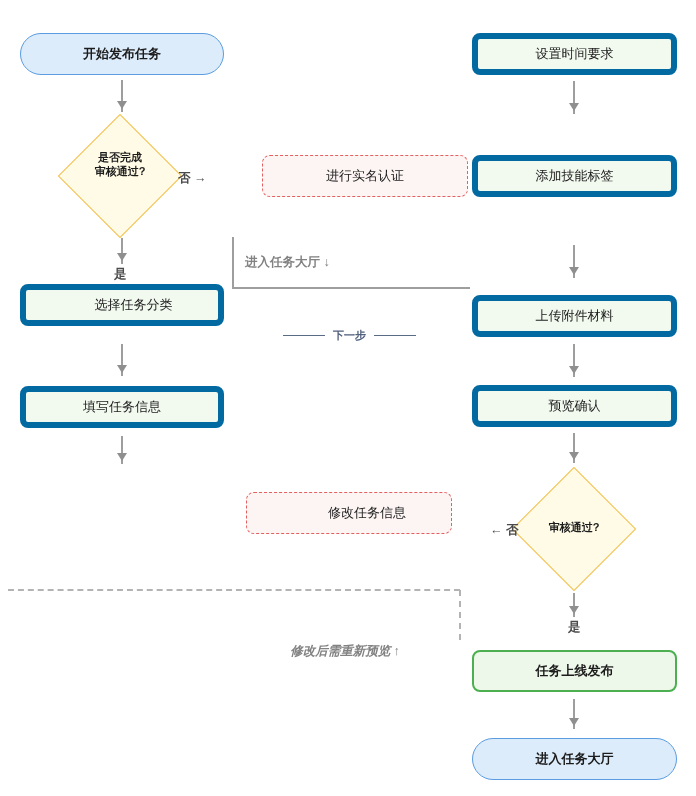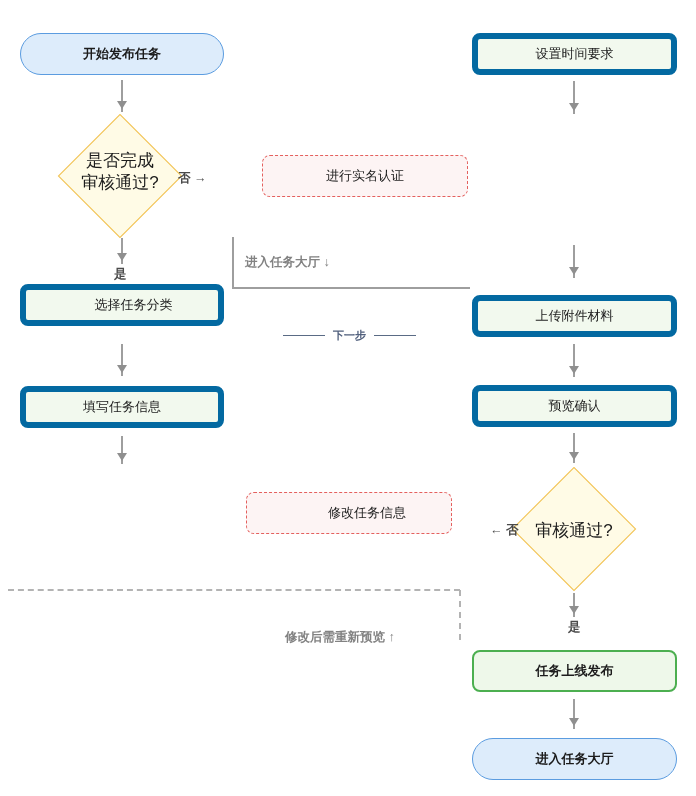--- a/index.html
+++ b/index.html
@@ -12,21 +12,21 @@
         font-size:13px;color:#1c1c1c;text-align:center;}
   .node.blue{background:#ddecfb;border:1.5px solid #5b9ce0;border-radius:21px;font-weight:bold;}
   .node.green{background:#f2f9ee;border:6px solid #0369a1;border-radius:8px;}
   .node.green-strong{background:#eef8ea;border:2px solid #4caf50;border-radius:8px;font-weight:bold;}
   .node.red-dashed{background:#fdf4f4;border:1.5px dashed #e4605e;border-radius:8px;}
 
   
   .diamond{position:absolute;width:88px;height:88px;background:#fffbe6;
            border:1.5px solid #f2c14e;transform:rotate(45deg);box-sizing:border-box;}
   .diamond-label{position:absolute;width:124px;display:flex;flex-direction:column;
-                 align-items:center;justify-content:center;font-size:17px;font-weight:normal;
+                 align-items:center;justify-content:center;font-size:11px;font-weight:bold;
                  color:#1c1c1c;line-height:1.3;text-align:center;}
 
   
   .arrow{position:absolute;width:0;border-left:2px solid #9e9e9e;}
   .arrow::after{content:"";position:absolute;left:-6px;bottom:-2px;
                 border:5px solid transparent;border-top:8px solid #8f8f8f;}
 
   
   .line-v{position:absolute;width:2px;background:#9e9e9e;}
   .line-h{position:absolute;height:2px;background:#9e9e9e;}
@@ -78,26 +78,27 @@
   <div class="next-divider" style="left:283px;top:328px;">
     <span class="rule"></span>
     <span>下一步</span>
     <span class="rule"></span>
   </div>
 
   <div class="node red-dashed" style="left:246px;top:492px;width:206px;padding-left:36px;">修改任务信息</div>
 
   <div class="dash-h" style="left:8px;top:589px;width:452px;"></div>
   <div class="dash-v" style="left:459px;top:590px;height:50px;"></div>
-  <div class="edge-label gray" style="left:285px;top:629px;width:120px;text-align:left;">修改后需重新预览 ↑</div>
+  <div class="edge-label gray" style="left:285px;top:643px;width:120px;text-align:center;font-style:italic;">修改后需重新预览 ↑</div>
 
   <div class="node green" style="left:472px;top:33px;width:205px;">设置时间要求</div>
 
   <div class="arrow" style="left:573px;top:81px;height:33px;"></div>
 
+  <div class="node green" style="left:472px;top:155px;width:205px;">添加技能标签</div>
 
   <div class="arrow" style="left:573px;top:245px;height:33px;"></div>
 
   <div class="node green" style="left:472px;top:295px;width:205px;">上传附件材料</div>
 
   <div class="arrow" style="left:573px;top:344px;height:33px;"></div>
 
   <div class="node green" style="left:472px;top:385px;width:205px;">预览确认</div>
 
   <div class="arrow" style="left:573px;top:433px;height:30px;"></div>

